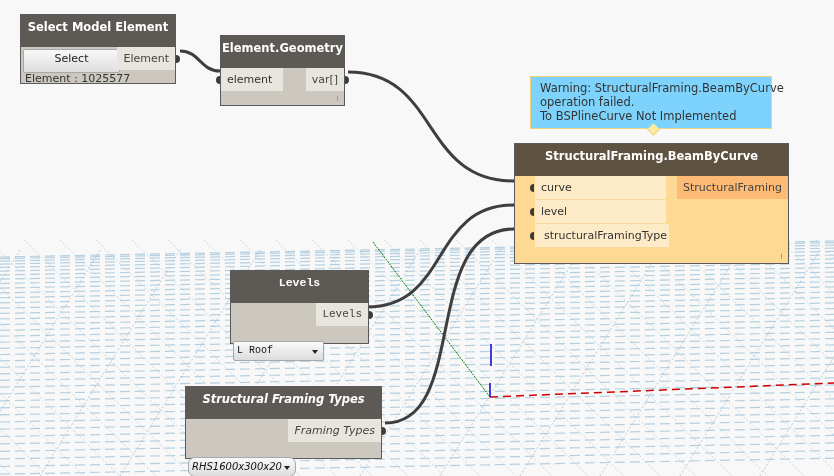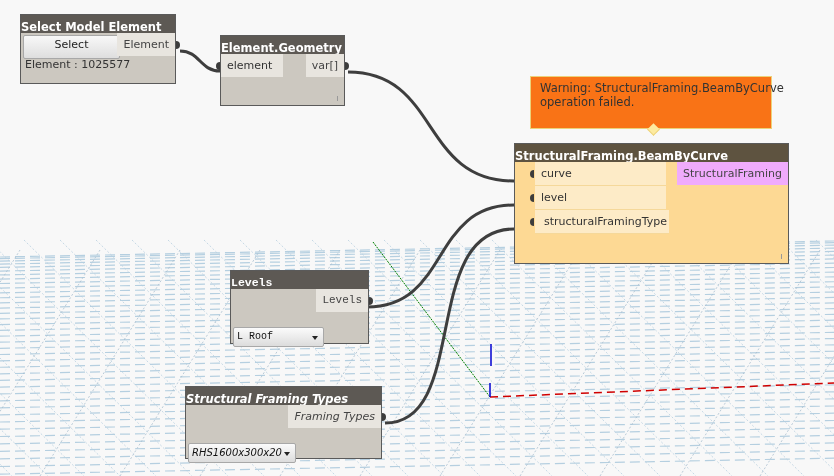--- a/index.html
+++ b/index.html
@@ -17,21 +17,22 @@
       border: 1px solid #5a5a5a;
       box-sizing: border-box;
       font-size: 11px;
       color: #333;
     }
     .node-header {
       background: #5d5954;
       color: #fff;
       font-weight: bold;
       font-size: 11.5px;
-      height: 18px; line-height: 24px;
+      text-align: center;
+      height: 32px; line-height: 24px;
       white-space: nowrap;
       overflow: hidden;
     }
     .port-row { position: relative; height: 24px; }
     .in-port {
       position: absolute; left: 0; top: 0; height: 23px; line-height: 23px;
       background: #e8e5df; padding: 0 6px; white-space: nowrap;
     }
     .out-port {
       position: absolute; right: 0; top: 0; height: 23px; line-height: 23px;
@@ -64,25 +65,25 @@
       position: absolute; right: 5px; top: 8px;
       width: 0; height: 0;
       border-left: 3px solid transparent; border-right: 3px solid transparent;
       border-top: 4px solid #222;
     }
 
     
     .node.warn { background: #fdd994; border-color: #5a5a5a; }
     .node.warn .node-header { background: #5e5340; }
     .node.warn .in-port { background: #fdebc7; border-bottom: 1px solid #f5d89a; margin-left: 20px; }
-    .node.warn .out-port { background: #f0abfc; color: #444; }
+    .node.warn .out-port { background: #fdba74; color: #444; }
 
     .warning-bubble {
       position: absolute; left: 530px; top: 76px; width: 242px; height: 53px;
-      background: #f97316; border: 1px solid #ecd27a; box-sizing: border-box;
+      background: #7dd3fc; border: 1px solid #ecd27a; box-sizing: border-box;
       padding: 4px 0 0 9px; font-size: 11.5px; color: #333; line-height: 14px;
     }
     .warning-bubble .tail {
       position: absolute; left: 118px; bottom: -6px; width: 8px; height: 8px;
       background: #fdeba0; border-right: 1px solid #ecd27a; border-bottom: 1px solid #ecd27a;
       transform: rotate(45deg);
     }
     .warning-bubble div { white-space: nowrap; }
   </style>
 </head>
@@ -220,20 +221,21 @@
       <span>var[]</span>
       <span class="port-nub nub-right"></span>
     </div>
   </div>
   <div class="mark-i"></div>
 </div>
 
 <div class="warning-bubble">
   <div>Warning: StructuralFraming.BeamByCurve</div>
   <div>operation failed.</div>
+  <div>To BSPlineCurve Not Implemented</div>
   <span class="tail"></span>
 </div>
 
 <div class="node warn" style="left:514px; top:143px; width:275px; height:121px;">
   <div class="node-header">StructuralFraming.BeamByCurve</div>
   <div class="port-row">
     <div class="in-port" style="width:119px;">
       <span class="port-nub nub-left"></span>
       <span>curve</span>
     </div>
@@ -266,21 +268,21 @@
     <div class="out-port">
       <span>Levels</span>
       <span class="port-nub nub-right"></span>
     </div>
   </div>
 </div>
 
 <div class="node" style="left:185px; top:386px; width:197px; height:73px;font-style:italic;">
   <div class="node-header">Structural Framing Types</div>
   <div class="port-row">
-    <div class="dropdown" style="width:108px;">
+    <div class="dropdown" style="width:108px;border-radius:7px;">
       <span>RHS1600x300x20</span>
       <span class="caret"></span>
     </div>
     <div class="out-port">
       <span>Framing Types</span>
       <span class="port-nub nub-right"></span>
     </div>
   </div>
 </div>
 

